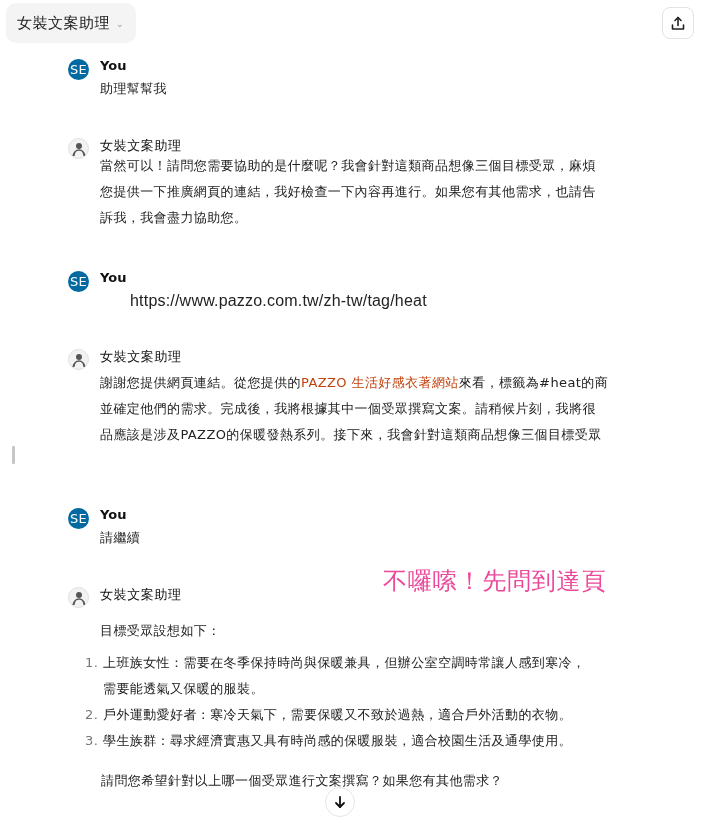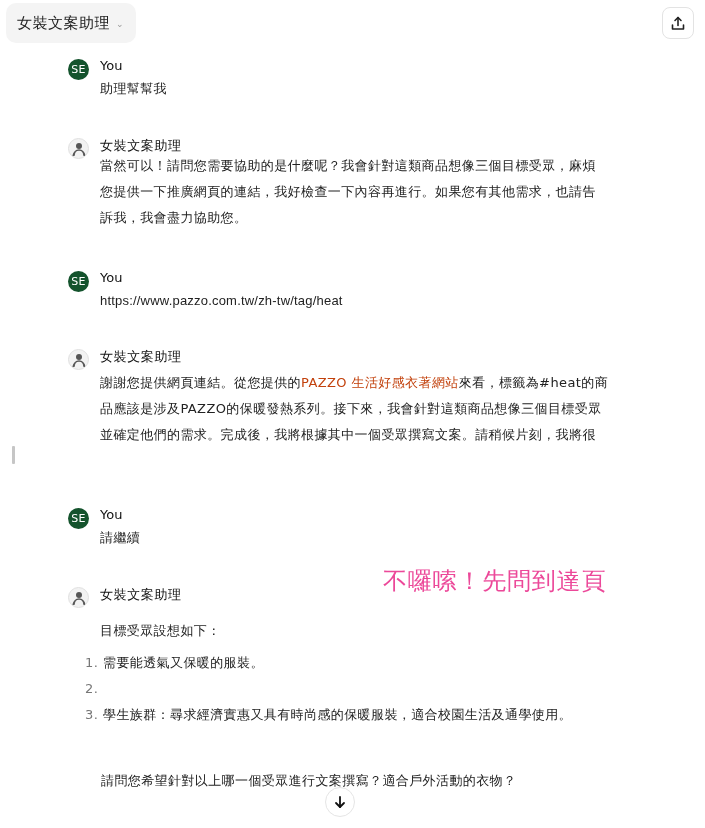--- a/index.html
+++ b/index.html
@@ -13,26 +13,26 @@
   }
   .model-switcher .title { font-size: 15px; color: #222; letter-spacing: 0.5px; }
   .model-switcher .chev { font-size: 9px; color: #9a9a9a; margin-top: 2px; }
   .share-btn {
     position: absolute; left: 662px; top: 7px; width: 32px; height: 32px;
     border: 1px solid #e3e3e3; border-radius: 8px; display: flex; align-items: center; justify-content: center; background: #fff;
   }
 
   .msg { position: absolute; left: 68px; width: 580px; }
   .avatar { position: absolute; left: 0; top: 1px; width: 21px; height: 21px; border-radius: 50%; }
-  .avatar.user { background: #14532d; color: #fff; font-size: 11px; display: flex; align-items: center; justify-content: center; letter-spacing: 0.3px; }
+  .avatar.user { background: #0369a1; color: #fff; font-size: 13px; display: flex; align-items: center; justify-content: center; letter-spacing: 0.3px; }
   .avatar.bot { background: #f2f2f2; border: 1px solid #e0e0e0; display: flex; align-items: center; justify-content: center; overflow: hidden; }
-  .author { position: absolute; left: 32px; top: 0; font-size: 13px; font-weight: normal; color: #111; }
+  .author { position: absolute; left: 32px; top: 0; font-size: 13px; font-weight: bold; color: #111; }
   .author.bot { font-weight: normal; font-size: 13px; letter-spacing: 0.6px; }
   .body { position: absolute; left: 32px; top: 22px; width: 545px; font-size: 13px; line-height: 26px; color: #222; letter-spacing: 0.4px; }
-  .body.url { letter-spacing: 0.2px; font-family: "Liberation Sans", sans-serif; font-size: 13px; }
+  .body.url { letter-spacing: 0.2px; font-family: "Liberation Sans", sans-serif; font-size: 16px; margin-left: 30px; }
   .link { color: #c2410c; }
 
   .annotation { position: absolute; left: 383px; top: 568px; font-size: 24px; line-height: 27px; color: #ec4899; letter-spacing: 0.8px; }
 
   .olist { position: absolute; left: 85px; top: 650px; width: 560px; font-size: 13px; line-height: 26px; color: #222; letter-spacing: 0.4px; }
   .olist .item { display: flex; }
   .olist .num { width: 18px; color: #777; flex-shrink: 0; }
   .followup { position: absolute; left: 101px; top: 768px; font-size: 13px; line-height: 26px; color: #222; letter-spacing: 0.4px; }
 
   .scroll-down {
@@ -92,22 +92,22 @@
   <div class="avatar bot">
     <svg width="18" height="18" viewBox="0 0 18 18">
         <circle cx="9" cy="6" r="3" fill="#555"></circle>
         <path d="M3 16c1-4 3-6 6-6s5 2 6 6" stroke="#555" stroke-width="1.4" fill="none"></path>
         <path d="M5 12l-1 4M13 12l1 4" stroke="#555" stroke-width="1"></path>
       </svg>
   </div>
   <div class="author bot">女裝文案助理</div>
   <div class="body" style="top:22px">
     <div><span>謝謝您提供網頁連結。從您提供的</span><span class="link">PAZZO 生活好感衣著網站</span><span>來看，標籤為#heat的商</span></div>
+    <div>並確定他們的需求。完成後，我將根據其中一個受眾撰寫文案。請稍候片刻，我將很</div>
     <div>品應該是涉及PAZZO的保暖發熱系列。接下來，我會針對這類商品想像三個目標受眾</div>
-    <div>並確定他們的需求。完成後，我將根據其中一個受眾撰寫文案。請稍候片刻，我將很</div>
   </div>
 </div>
 
 <div class="msg" style="top:507px;height:50px;">
   <div class="avatar user">SE</div>
   <div class="author">You</div>
   <div class="body" style="top:18px">請繼續</div>
 </div>
 
 <div class="msg" style="top:586px;height:50px;">
@@ -123,32 +123,34 @@
 </div>
 
 <div class="annotation">
   <div>不囉嗦！先問到達頁</div>
 </div>
 
 <div class="olist">
   <div class="item">
     <span class="num">1.</span>
     <div>
+      <div>上班族女性：需要在冬季保持時尚與保暖兼具，但辦公室空調時常讓人感到寒冷，</div>
       <div>需要能透氣又保暖的服裝。</div>
     </div>
   </div>
   <div class="item">
     <span class="num">2.</span>
+    <div>戶外運動愛好者：寒冷天氣下，需要保暖又不致於過熱，適合戶外活動的衣物。</div>
   </div>
   <div class="item">
     <span class="num">3.</span>
     <div>學生族群：尋求經濟實惠又具有時尚感的保暖服裝，適合校園生活及通學使用。</div>
   </div>
 </div>
 
-<div class="followup">請問您希望針對以上哪一個受眾進行文案撰寫？適合戶外活動的衣物？</div>
+<div class="followup">請問您希望針對以上哪一個受眾進行文案撰寫？如果您有其他需求？</div>
 
 <div class="scroll-down">
   <svg width="14" height="14" viewBox="0 0 14 14" fill="none" stroke="#111" stroke-width="1.8" stroke-linecap="round" stroke-linejoin="round">
     <path d="M7 2v10"></path>
       <path d="M3 8l4 4 4-4"></path>
   </svg>
 </div>
 
 </body></html>

